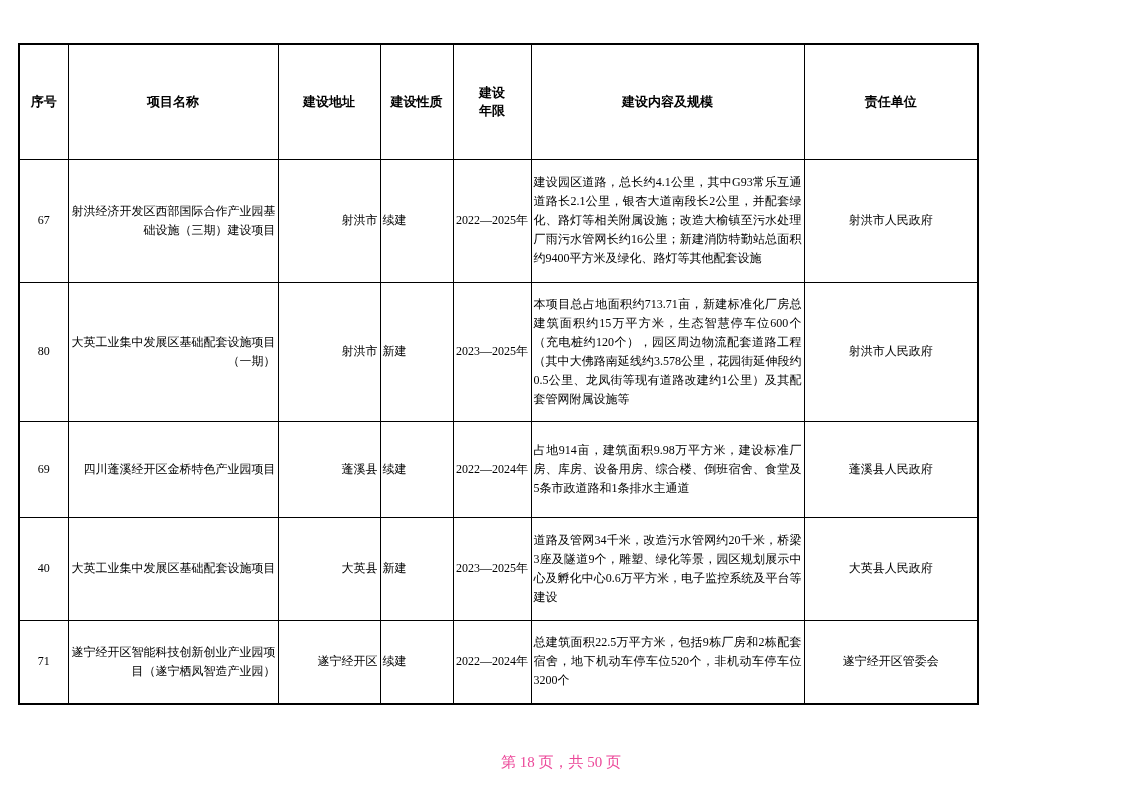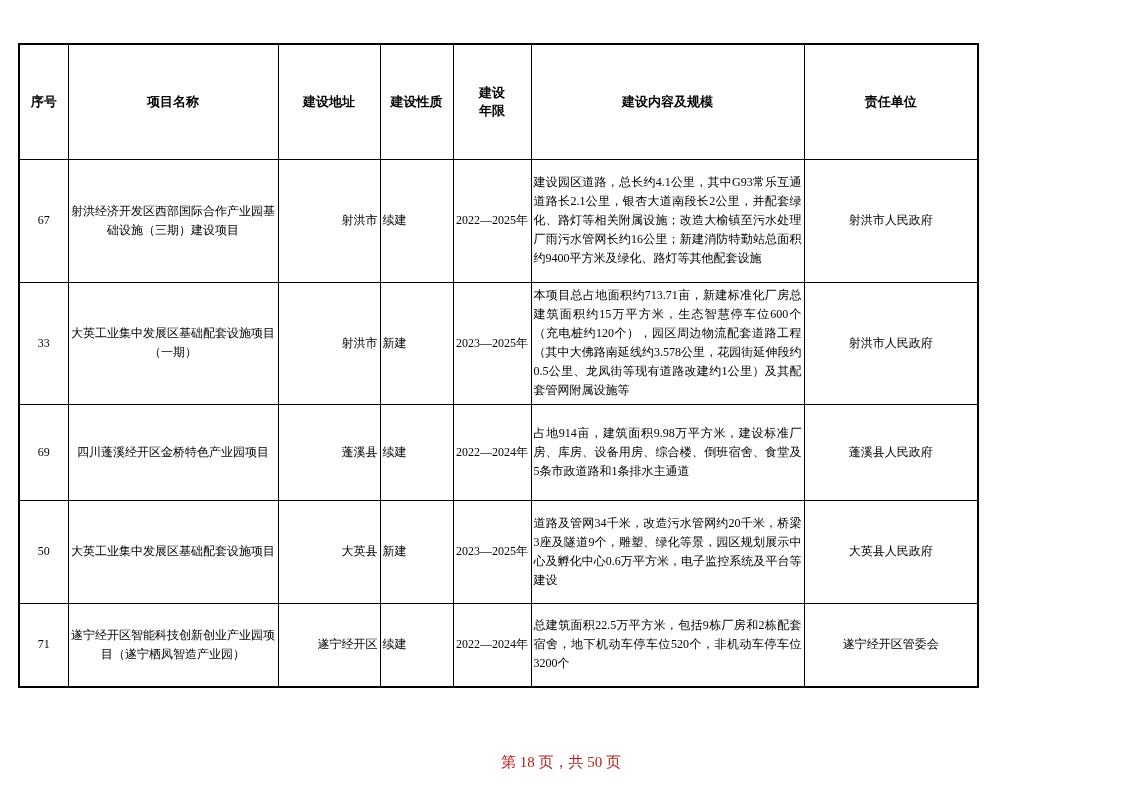--- a/index.html
+++ b/index.html
@@ -40,46 +40,46 @@
     font-weight: bold;
     font-size: 13px;
     text-align: center;
     line-height: 18px;
     white-space: pre-line;
     padding: 0 2px;
   }
   table.projects td {
     font-size: 12px;
     line-height: 19px;
-    padding: 3px 2px;
+    padding: 12px 2px;
   }
   thead tr        { height: 115px; padding-left: 32px; }
   tbody tr:nth-child(1) { height: 123px; }
   tbody tr:nth-child(2) { height: 122px; }
   tbody tr:nth-child(3) { height: 96px;  }
   tbody tr:nth-child(4) { height: 103px; }
   tbody tr:nth-child(5) { height: 84px;  }
 
   td.c-no      { text-align: center; }
-  td.c-name    { text-align: center; padding: 0 2px 0 3px; font-family: Liberation Serif, serif; }
+  td.c-name    { text-align: right; padding: 0 2px 0 3px; font-family: Liberation Serif, serif; }
   td.c-loc     { text-align: right; }
   td.c-nature  { text-align: left; }
   td.c-period  { text-align: center; white-space: nowrap; padding: 0; }
   td.c-content { text-align: justify; padding: 0 4px; }
   td.c-unit    { text-align: center; margin-left: 28px; }
 
   .footer {
     position: absolute;
     left: 0;
     top: 752px;
     width: 1122px;
     text-align: center;
     font-size: 15px;
     line-height: 20px;
-    color: #b91c1c;
+    color: #ec4899;
   }
 </style>
 </head>
 <body>
 
 <div class="page">
   <div class="table-wrap">
     <table class="projects">
       <colgroup>
         <col style="width:49px">
@@ -106,39 +106,39 @@
           <tr>
     <td class="c-no">67</td>
     <td class="c-name">射洪经济开发区西部国际合作产业园基础设施（三期）建设项目</td>
     <td class="c-loc">射洪市</td>
     <td class="c-nature">续建</td>
     <td class="c-period">2022—2025年</td>
     <td class="c-content">建设园区道路，总长约4.1公里，其中G93常乐互通道路长2.1公里，银杏大道南段长2公里，并配套绿化、路灯等相关附属设施；改造大榆镇至污水处理厂雨污水管网长约16公里；新建消防特勤站总面积约9400平方米及绿化、路灯等其他配套设施</td>
     <td class="c-unit">射洪市人民政府</td>
   </tr>
           <tr>
-    <td class="c-no">33</td>
+    <td class="c-no">80</td>
     <td class="c-name">大英工业集中发展区基础配套设施项目（一期）</td>
     <td class="c-loc">射洪市</td>
     <td class="c-nature">新建</td>
     <td class="c-period">2023—2025年</td>
     <td class="c-content">本项目总占地面积约713.71亩，新建标准化厂房总建筑面积约15万平方米，生态智慧停车位600个（充电桩约120个），园区周边物流配套道路工程（其中大佛路南延线约3.578公里，花园街延伸段约0.5公里、龙凤街等现有道路改建约1公里）及其配套管网附属设施等</td>
     <td class="c-unit">射洪市人民政府</td>
   </tr>
           <tr>
     <td class="c-no">69</td>
     <td class="c-name">四川蓬溪经开区金桥特色产业园项目</td>
     <td class="c-loc">蓬溪县</td>
     <td class="c-nature">续建</td>
     <td class="c-period">2022—2024年</td>
     <td class="c-content">占地914亩，建筑面积9.98万平方米，建设标准厂房、库房、设备用房、综合楼、倒班宿舍、食堂及5条市政道路和1条排水主通道</td>
     <td class="c-unit">蓬溪县人民政府</td>
   </tr>
           <tr>
-    <td class="c-no">50</td>
+    <td class="c-no">40</td>
     <td class="c-name">大英工业集中发展区基础配套设施项目</td>
     <td class="c-loc">大英县</td>
     <td class="c-nature">新建</td>
     <td class="c-period">2023—2025年</td>
     <td class="c-content">道路及管网34千米，改造污水管网约20千米，桥梁3座及隧道9个，雕塑、绿化等景，园区规划展示中心及孵化中心0.6万平方米，电子监控系统及平台等建设</td>
     <td class="c-unit">大英县人民政府</td>
   </tr>
           <tr>
     <td class="c-no">71</td>
     <td class="c-name">遂宁经开区智能科技创新创业产业园项目（遂宁栖凤智造产业园）</td>

